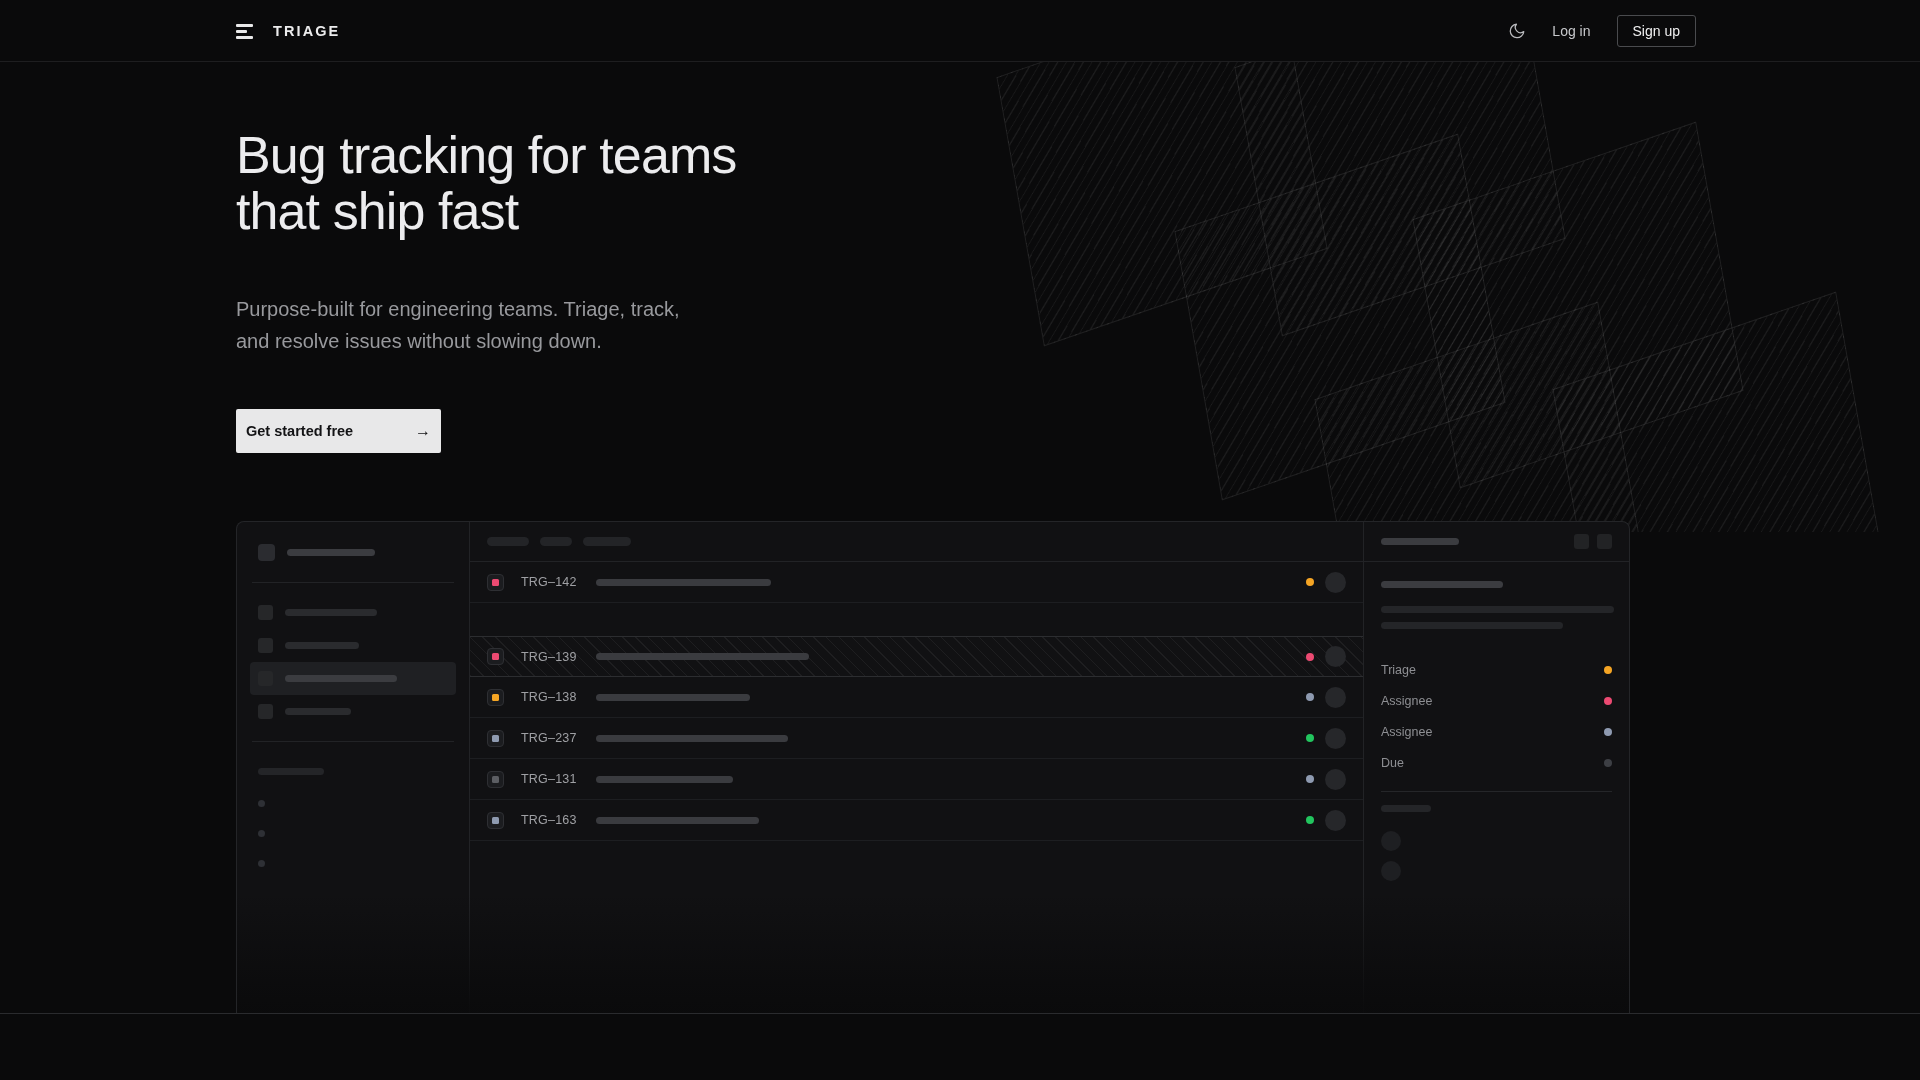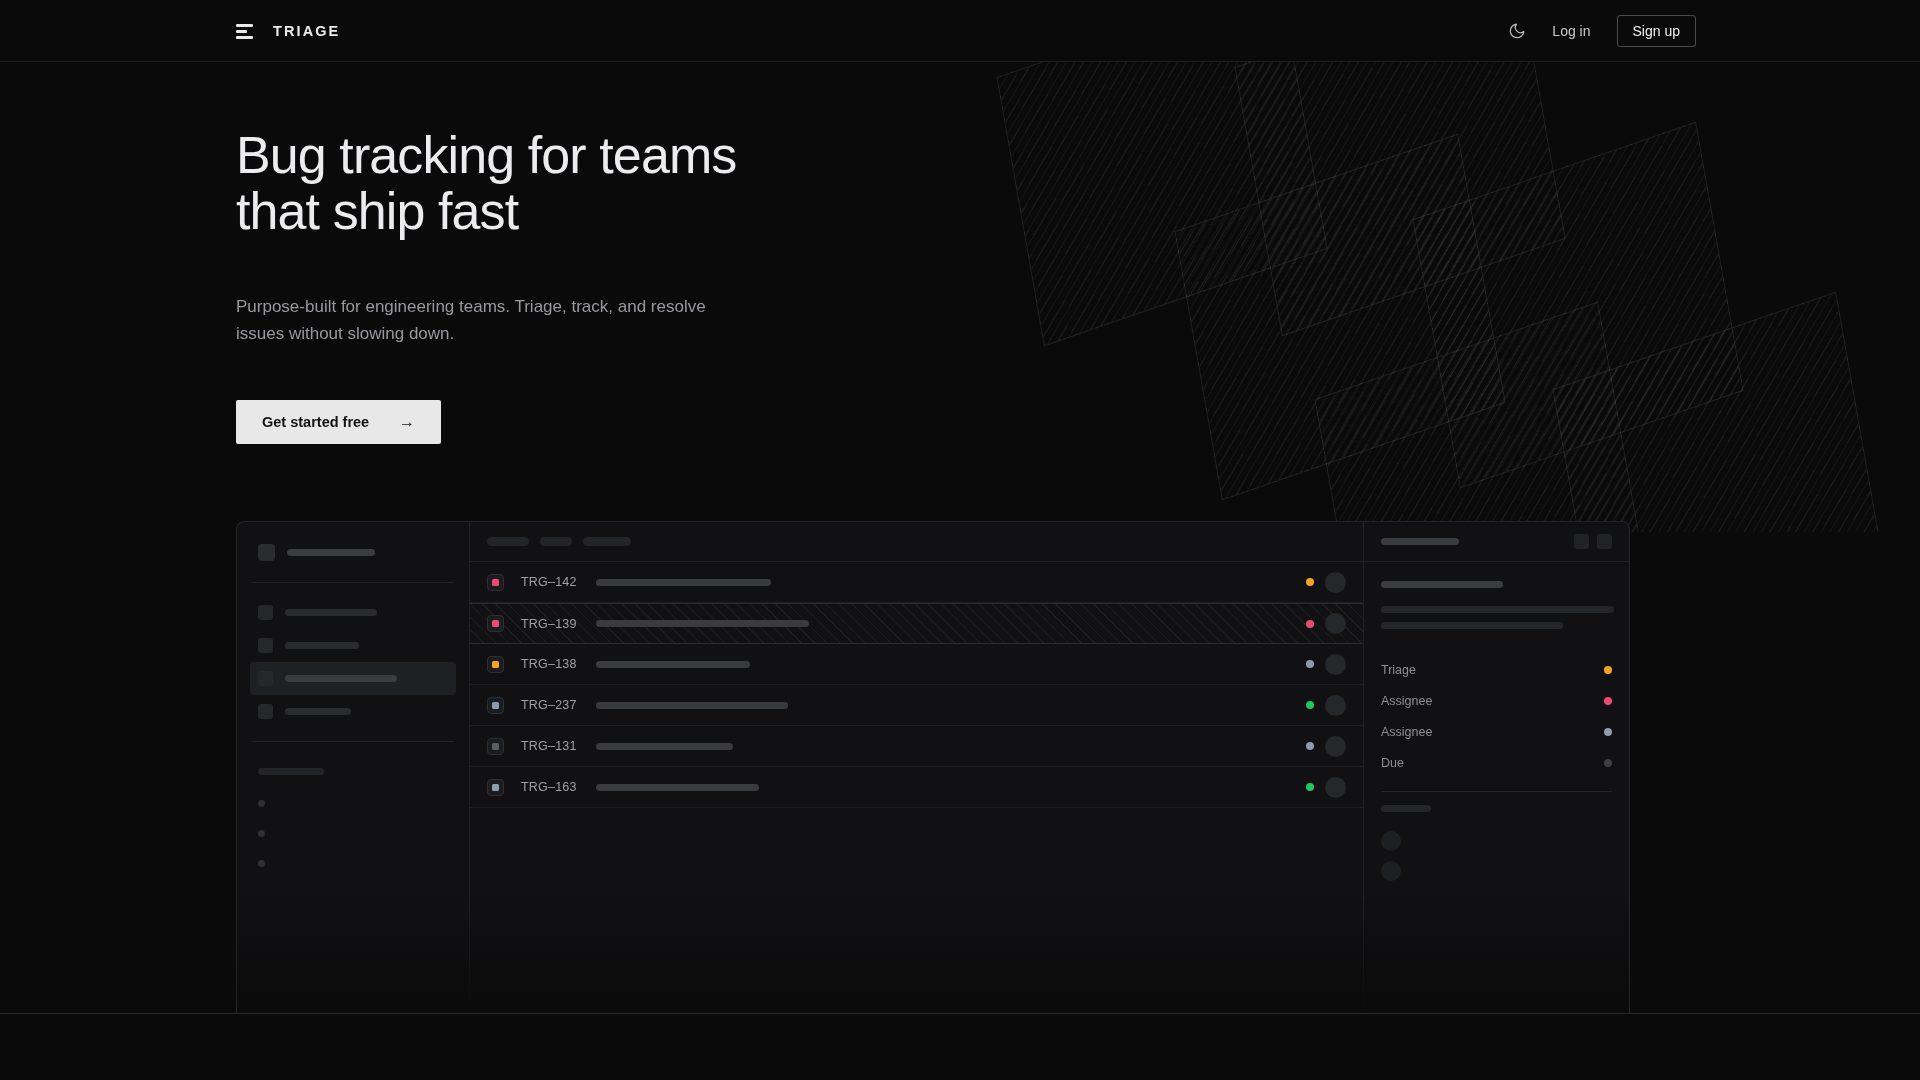--- a/index.html
+++ b/index.html
@@ -61,28 +61,28 @@
     padding: 7px 15px; border-radius: 3px; cursor: pointer;
   }
 
   
   .hero { position: absolute; left: 236px; top: 128px; width: 760px; z-index: 10; }
   .hero h1 {
     font-size: 52px; line-height: 1.07; font-weight: 400;
     color: #ececee; letter-spacing: -0.9px;
   }
   .hero p {
-    margin-top: 55px; font-size: 17px; line-height: 1.58;
+    margin-top: 55px; font-size: 20px; line-height: 1.58;
     color: #98999d; max-width: 470px;
   }
   .cta {
     margin-top: 52px; display: inline-flex; align-items: center; gap: 15px;
     background: #e8e8e9; color: #131315; border: none;
     font-size: 14.5px; font-weight: 700; font-family: "Liberation Sans", sans-serif;
-    padding: 0 26px; height: 44px; width: 205px; border-radius: 2px; cursor: pointer;
+    padding: 0 10px; height: 44px; width: 205px; border-radius: 2px; cursor: pointer;
   }
   .cta .arrow { font-size: 16px; font-weight: 400; margin-left: auto; }
 
   
   .mock {
     position: absolute; left: 236px; top: 521px; width: 1394px; height: 492px;
     border: 1px solid #242528; border-bottom: none;
     border-radius: 8px 8px 0 0;
     background: #111113;
     display: flex; overflow: hidden; z-index: 10;
@@ -118,21 +118,21 @@
   }
   .chip { height: 9px; border-radius: 5px; background: #232427; }
   .row {
     height: 41px; border-bottom: 1px solid #1d1e21; display: flex; align-items: center;
     padding: 0 17px; gap: 0; position: relative;
   }
   .row.sel {
     background-image: repeating-linear-gradient(
       45deg, rgba(255,255,255,0.055) 0px, rgba(255,255,255,0.055) 1px,
       rgba(0,0,0,0) 1px, rgba(0,0,0,0) 9px);
-    border-top: 1px solid #2c2d30; border-bottom: 1px solid #2c2d30;
+    border-top: 1px solid #2c2d30; border-bottom: 1px solid #2c2d30; margin-top: 33px;
   }
   .pri-box {
     width: 17px; height: 17px; border-radius: 4px; background: #1b1c1f;
     border: 1px solid #2e2f33; display: flex; align-items: center; justify-content: center;
     flex: 0 0 17px;
   }
   .pri-box i { width: 7px; height: 7px; border-radius: 1.5px; display: block; }
   .row-id {
     color: #9fa0a4; font-size: 12.5px; width: 68px; margin-left: 17px; flex: 0 0 68px;
     letter-spacing: 0.2px;

